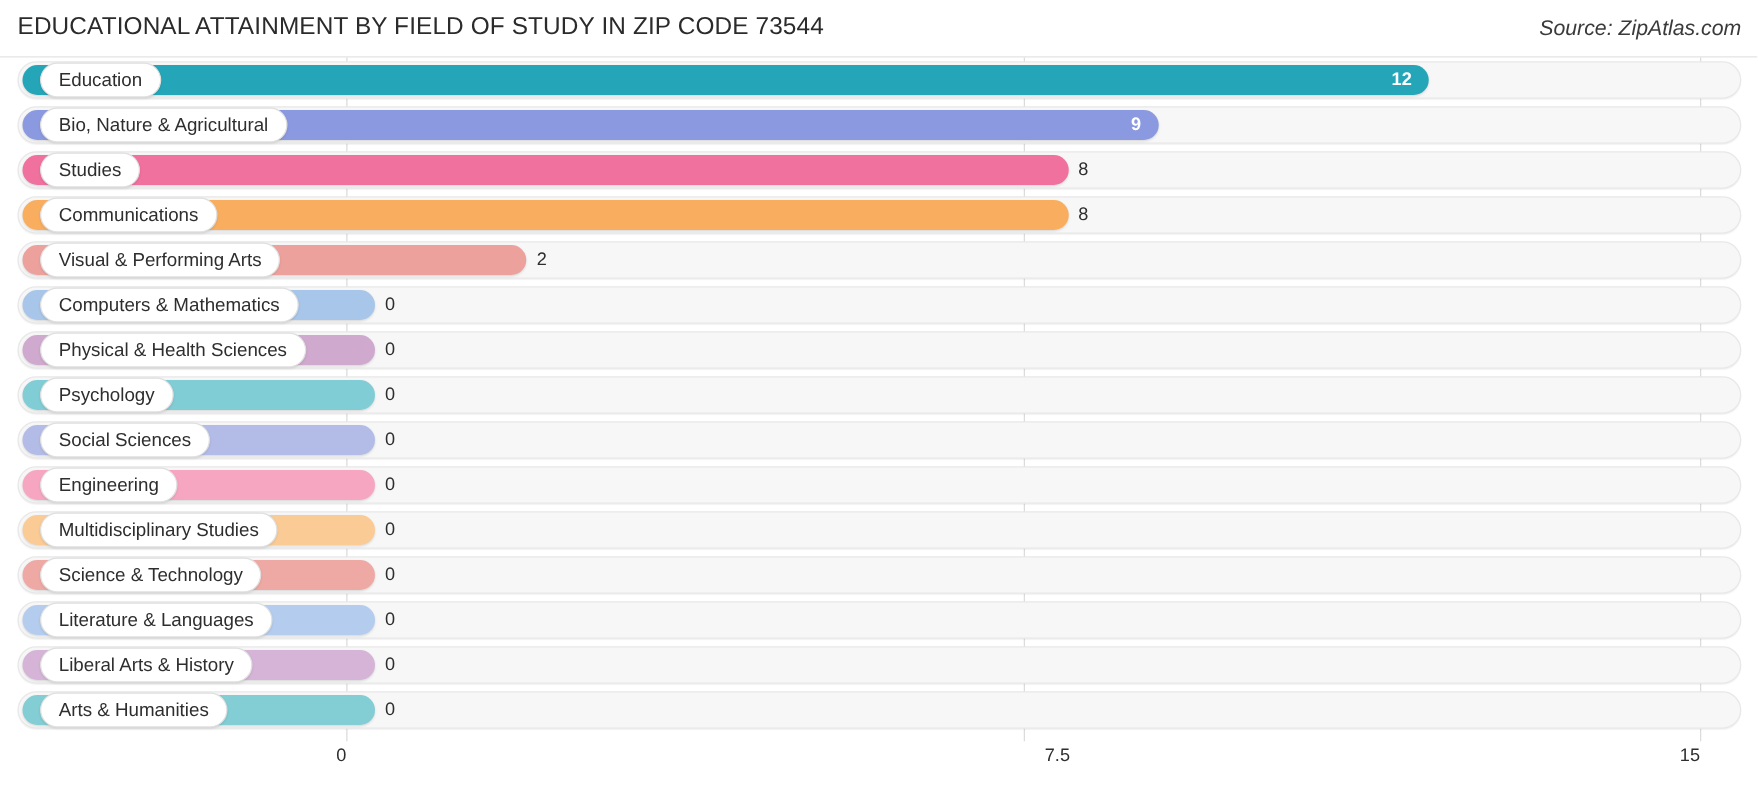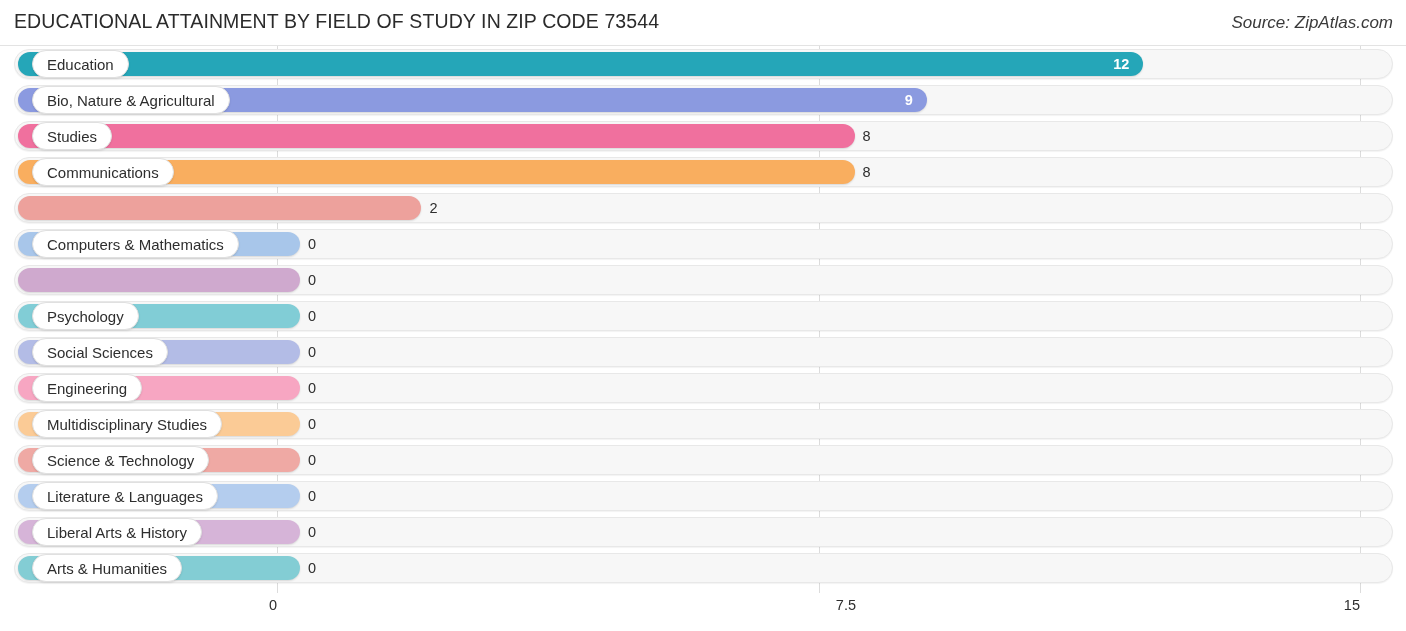--- a/index.html
+++ b/index.html
@@ -190,33 +190,39 @@
           <div class="track"></div>
           <div class="bar" style="width: 836.6px; background: rgb(249, 174, 95);"></div>
           <div class="cat-pill">
             <span class="cat-label">Communications</span>
           </div>
           <div class="value outside" style="left: 862.6px;">8</div>
         </div>
         <div class="row">
           <div class="track"></div>
           <div class="bar" style="width: 403.4px; background: rgb(237, 161, 156);"></div>
+          <div class="cat-pill">
+            <span class="cat-label">Visual &amp; Performing Arts</span>
+          </div>
           <div class="value outside" style="left: 429.4px;">2</div>
         </div>
         <div class="row">
           <div class="track"></div>
           <div class="bar" style="width: 282px; background: rgb(168, 198, 234);"></div>
           <div class="cat-pill">
             <span class="cat-label">Computers &amp; Mathematics</span>
           </div>
           <div class="value outside" style="left: 308px;">0</div>
         </div>
         <div class="row">
           <div class="track"></div>
           <div class="bar" style="width: 282px; background: rgb(207, 169, 206);"></div>
+          <div class="cat-pill">
+            <span class="cat-label">Physical &amp; Health Sciences</span>
+          </div>
           <div class="value outside" style="left: 308px;">0</div>
         </div>
         <div class="row">
           <div class="track"></div>
           <div class="bar" style="width: 282px; background: rgb(129, 205, 214);"></div>
           <div class="cat-pill">
             <span class="cat-label">Psychology</span>
           </div>
           <div class="value outside" style="left: 308px;">0</div>
         </div>

